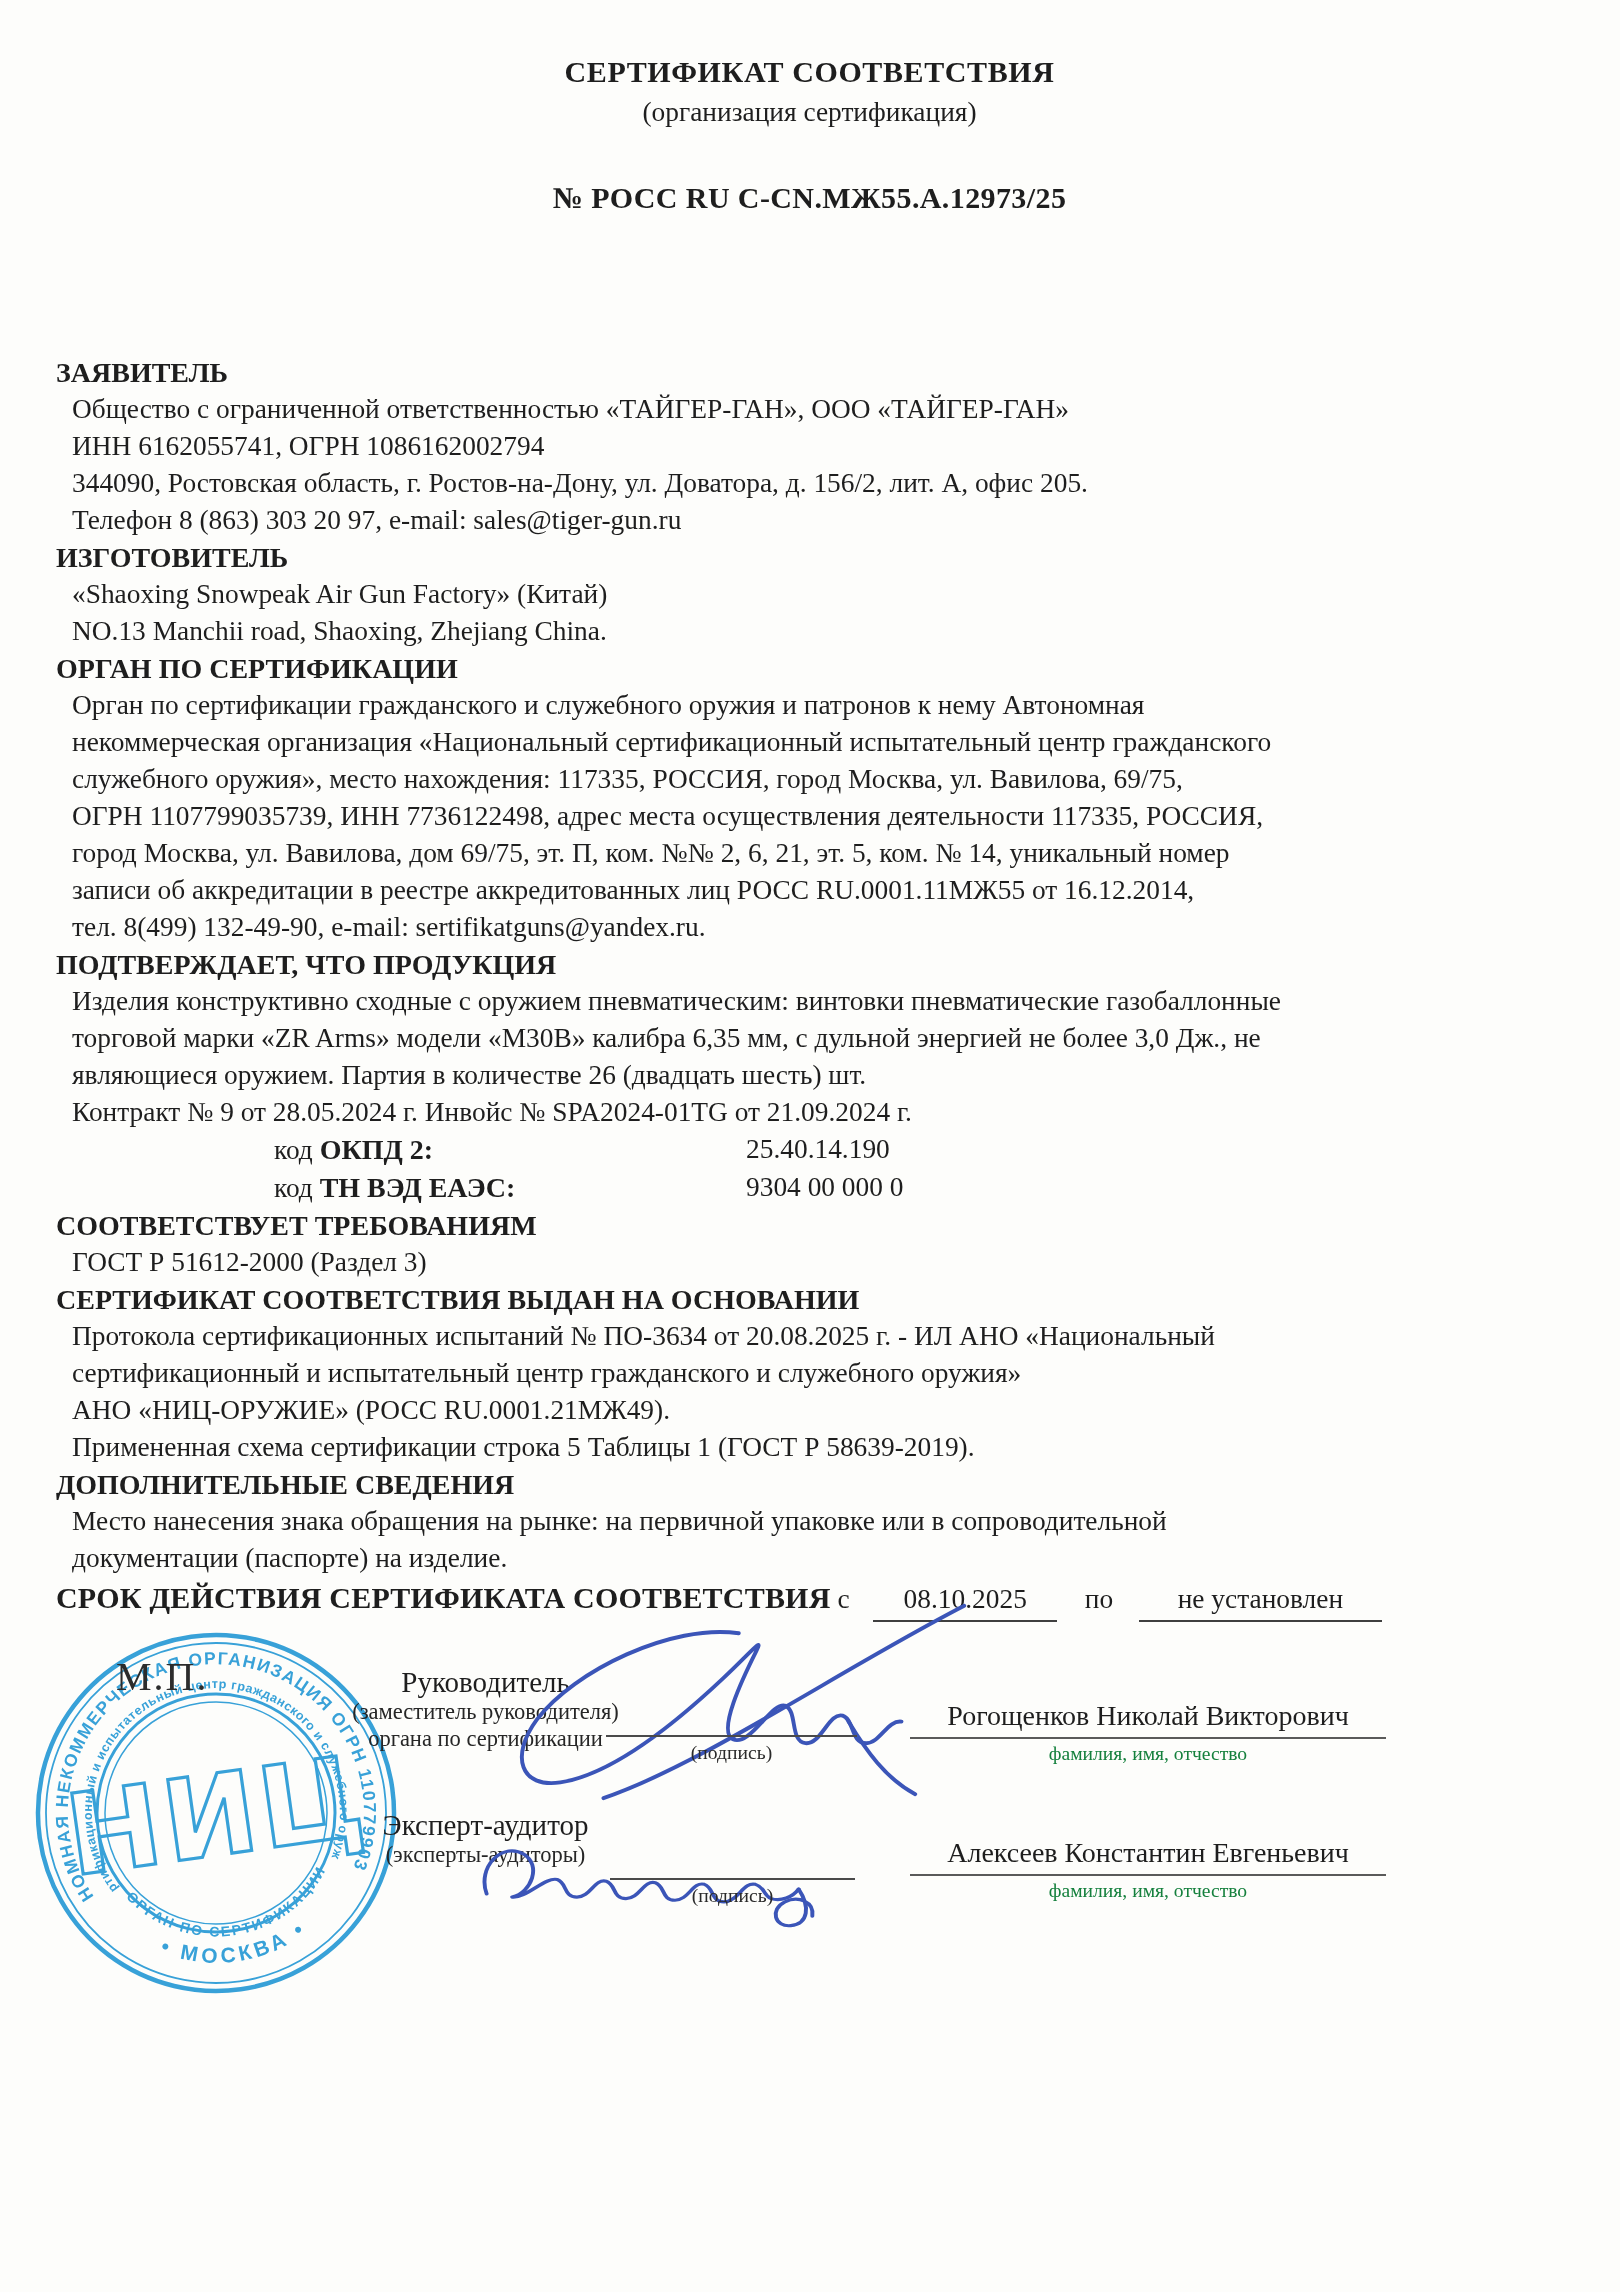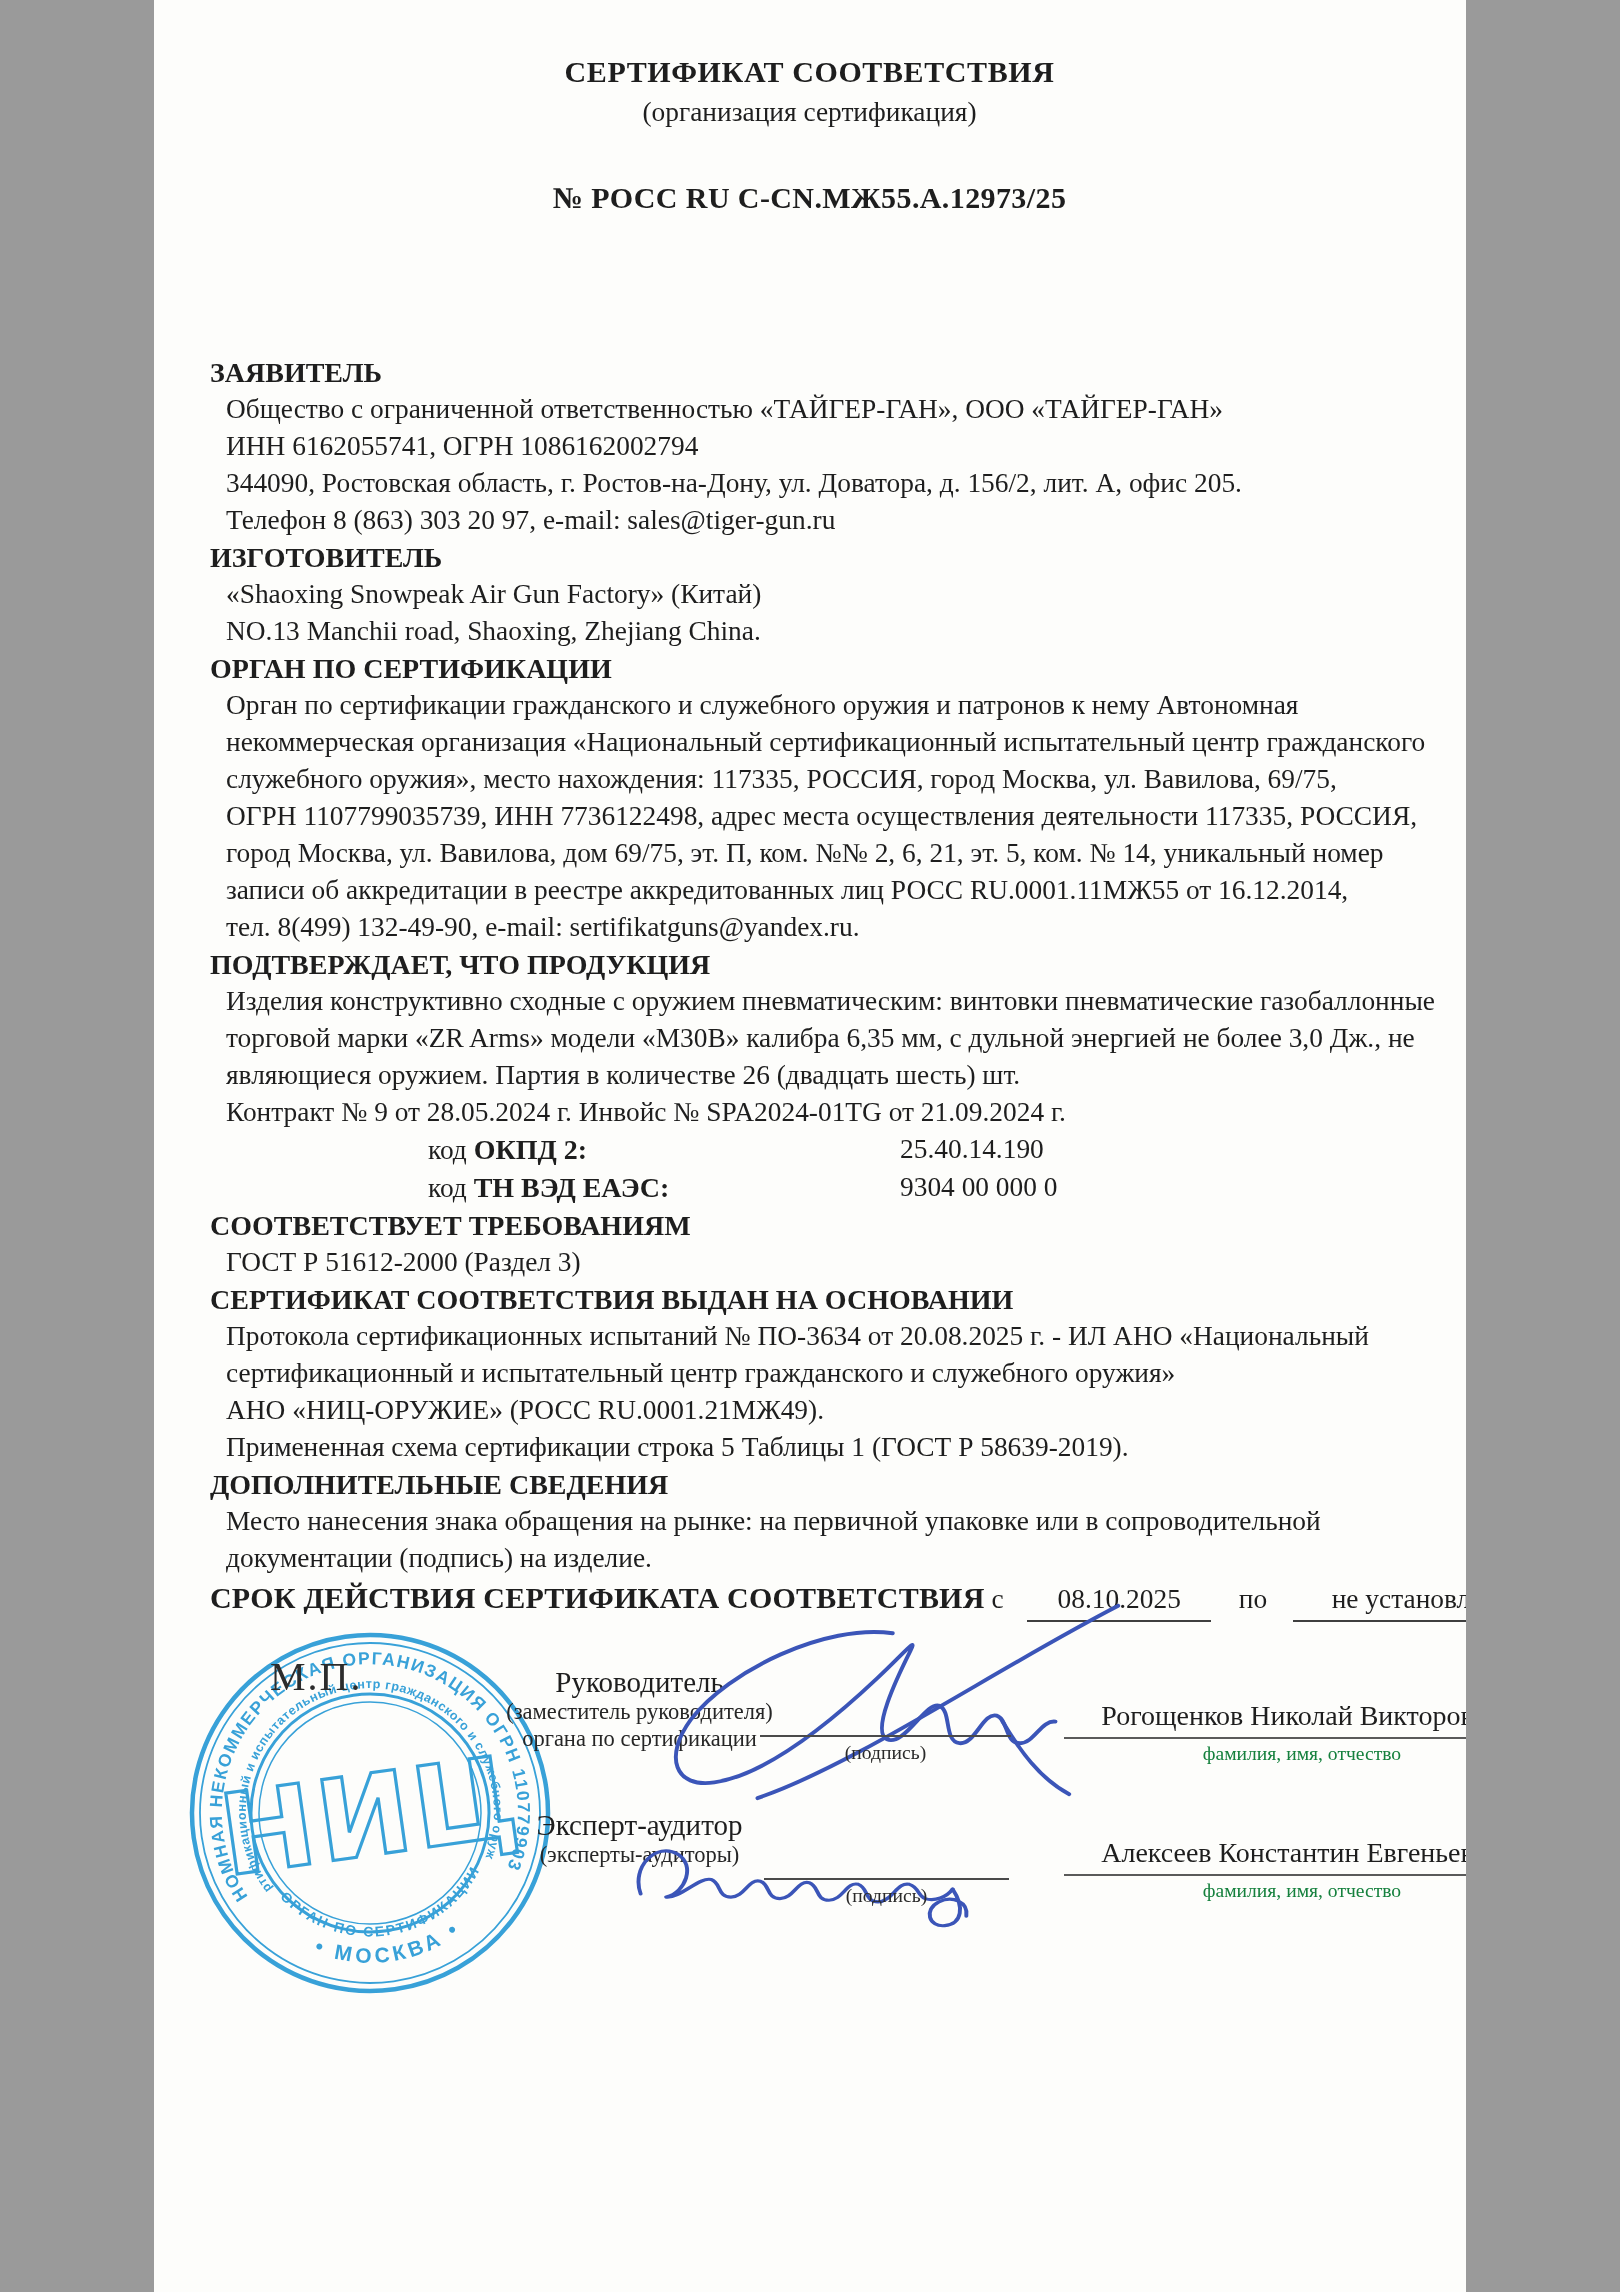--- a/index.html
+++ b/index.html
@@ -4,21 +4,21 @@
 <style>
   :root{
     --stamp-blue:#2a9bd6;
     --ink-blue:#3b55b8;
     --line-gray:#4a4a4a;
     --text-color:#1e1e1e;
   }
   html,body{margin:0;padding:0;background:#9a9a9a;}
   .page{
     position:relative;
-    width:1312px;height:2293px;
+    width:1620px;height:2293px;
     margin:0 auto;
     background:#fdfdfb;
     font-family:"Liberation Serif", serif;
     color:var(--text-color);
     overflow:hidden;
   }
   .content{padding:55px 57px 0 56px;}
   .doc-title{text-align:center;font-size:30px;font-weight:bold;letter-spacing:0.6px;}
   .doc-subtitle{text-align:center;font-size:27.4px;margin-top:7.8px;}
   .doc-number{text-align:center;font-size:30px;font-weight:bold;margin-top:53px;letter-spacing:0.4px;}
@@ -125,21 +125,21 @@
       <div class="body-line">ГОСТ Р 51612-2000 (Раздел 3)</div>
 
       <div class="sec-heading">СЕРТИФИКАТ СООТВЕТСТВИЯ ВЫДАН НА ОСНОВАНИИ</div>
       <div class="body-line">Протокола сертификационных испытаний № ПО-3634 от 20.08.2025 г. - ИЛ АНО «Национальный</div>
       <div class="body-line">сертификационный и испытательный центр гражданского и служебного оружия»</div>
       <div class="body-line">АНО «НИЦ-ОРУЖИЕ» (РОСС RU.0001.21МЖ49).</div>
       <div class="body-line">Примененная схема сертификации строка 5 Таблицы 1 (ГОСТ Р 58639-2019).</div>
 
       <div class="sec-heading">ДОПОЛНИТЕЛЬНЫЕ СВЕДЕНИЯ</div>
       <div class="body-line">Место нанесения знака обращения на рынке: на первичной упаковке или в сопроводительной</div>
-      <div class="body-line">документации (подпись) на изделие.</div>
+      <div class="body-line">документации (паспорте) на изделие.</div>
 
       <div class="validity">
         <span class="v-heading">СРОК ДЕЙСТВИЯ СЕРТИФИКАТА СООТВЕТСТВИЯ</span>
         <span class="v-word">с</span><span class="v-blank v-from">08.10.2025</span><span class="v-word">по</span><span class="v-blank v-to">не установлен</span>
       </div>
     </div>
   </div>
 
   <div class="sig-area">
 

